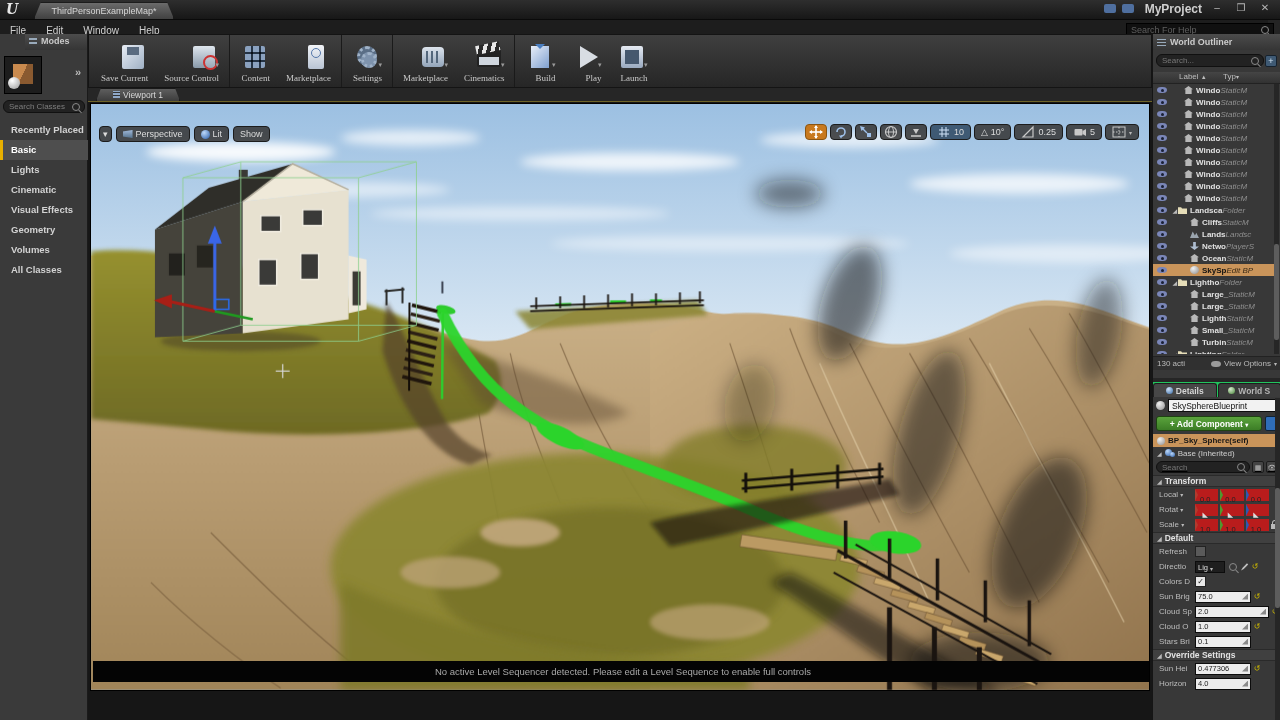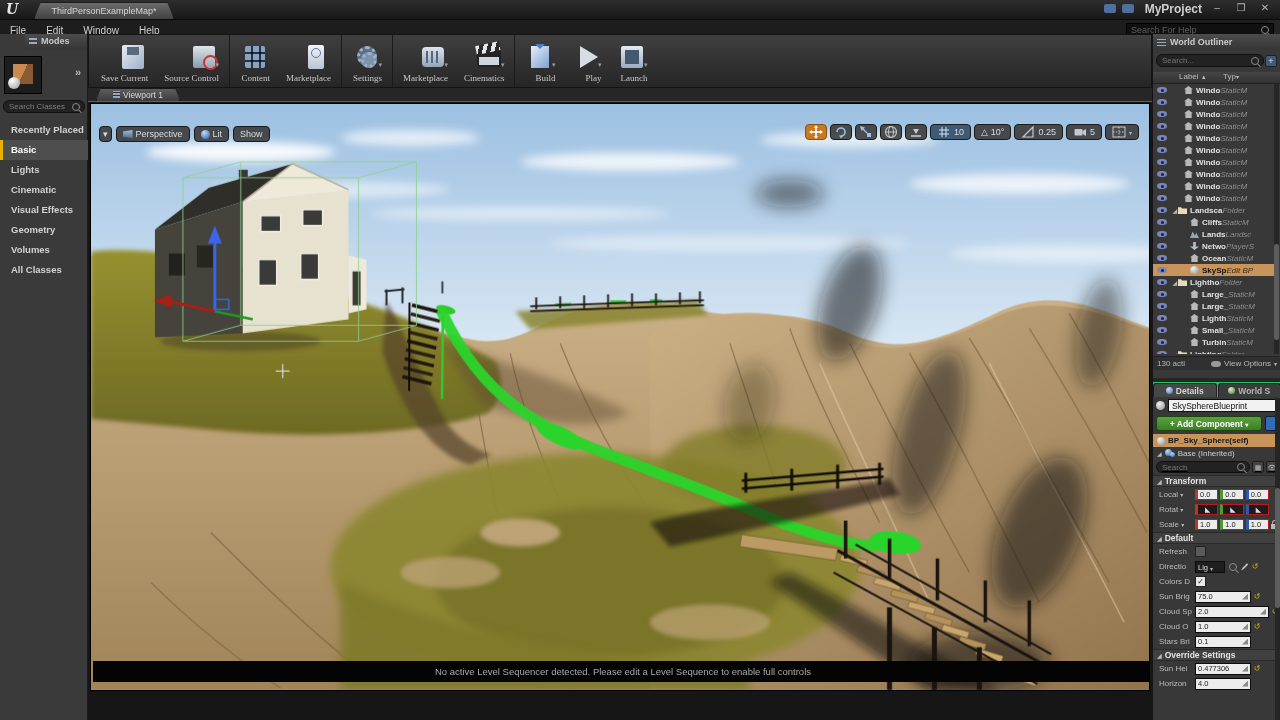--- a/index.html
+++ b/index.html
@@ -206,21 +206,21 @@
     display:flex; align-items:center; color:#777; }
   .dsearch .ph { flex:1; font-size:8px; padding-left:5px; }
   .mini-btn { width:12px; height:12px; background:#444; border:1px solid #1c1c1c; border-radius:2px;
     color:#bbb; font-size:7px; text-align:center; line-height:11px; }
   .sec-head { height:12px; background:#404040; border-top:1px solid #2a2a2a; border-bottom:1px solid #2a2a2a;
     color:#e2e2e2; font-size:8.5px; font-weight:bold; display:flex; align-items:center; gap:3px; padding:0 4px; }
   .prow { display:flex; align-items:center; gap:2px; padding:2px 2px 2px 6px; height:15px; }
   .plab { width:34px; flex:none; color:#bdbdbd; font-size:8px; overflow:hidden; white-space:nowrap; }
   .vec { display:flex; gap:2px; flex:1; }
   .nf { flex:1; height:11px; background:#ececec; color:#222; font-size:7.5px; line-height:10px;
-    padding-left:2px; border:1px solid #b91c1c; }
+    padding-left:2px; border:6px solid #b91c1c; }
   .nf.x { border-left:3px solid #b23b2e; }
   .nf.y { border-left:3px solid #4e9a2e; }
   .nf.z { border-left:3px solid #2e58b2; }
   .nf.dark { background:#1c1c1c; color:#ddd; text-align:center; padding:0; font-size:7px; }
   .lock { width:8px; height:9px; position:relative; flex:none; }
   .lock:before { content:""; position:absolute; left:1px; top:0; width:5px; height:4px;
     border:1.2px solid #b9b9b9; border-bottom:none; border-radius:3px 3px 0 0; }
   .lock:after { content:""; position:absolute; left:0; top:4px; width:8px; height:5px; background:#b9b9b9; }
   .chk { width:11px; height:11px; background:#5a5a5a; border:1px solid #222; flex:none; }
   .chk.on { background:#e8e8e8; color:#222; font-size:8px; line-height:10px; text-align:center; }

